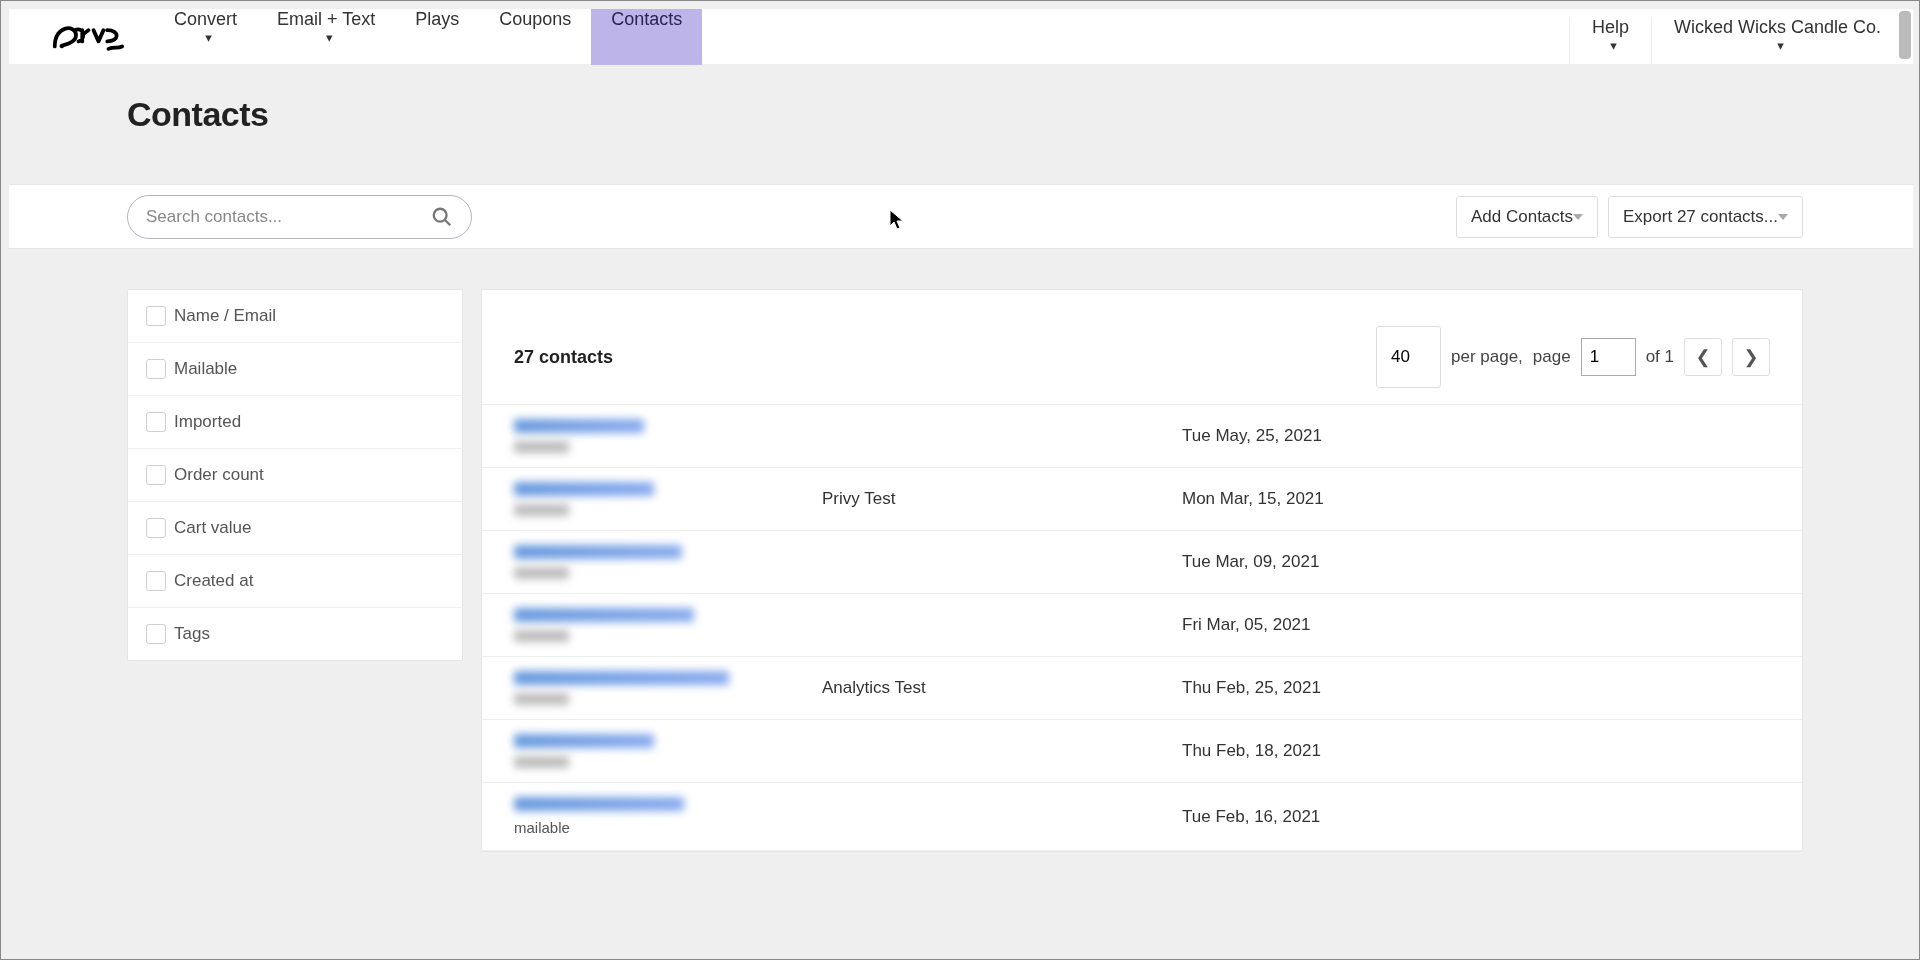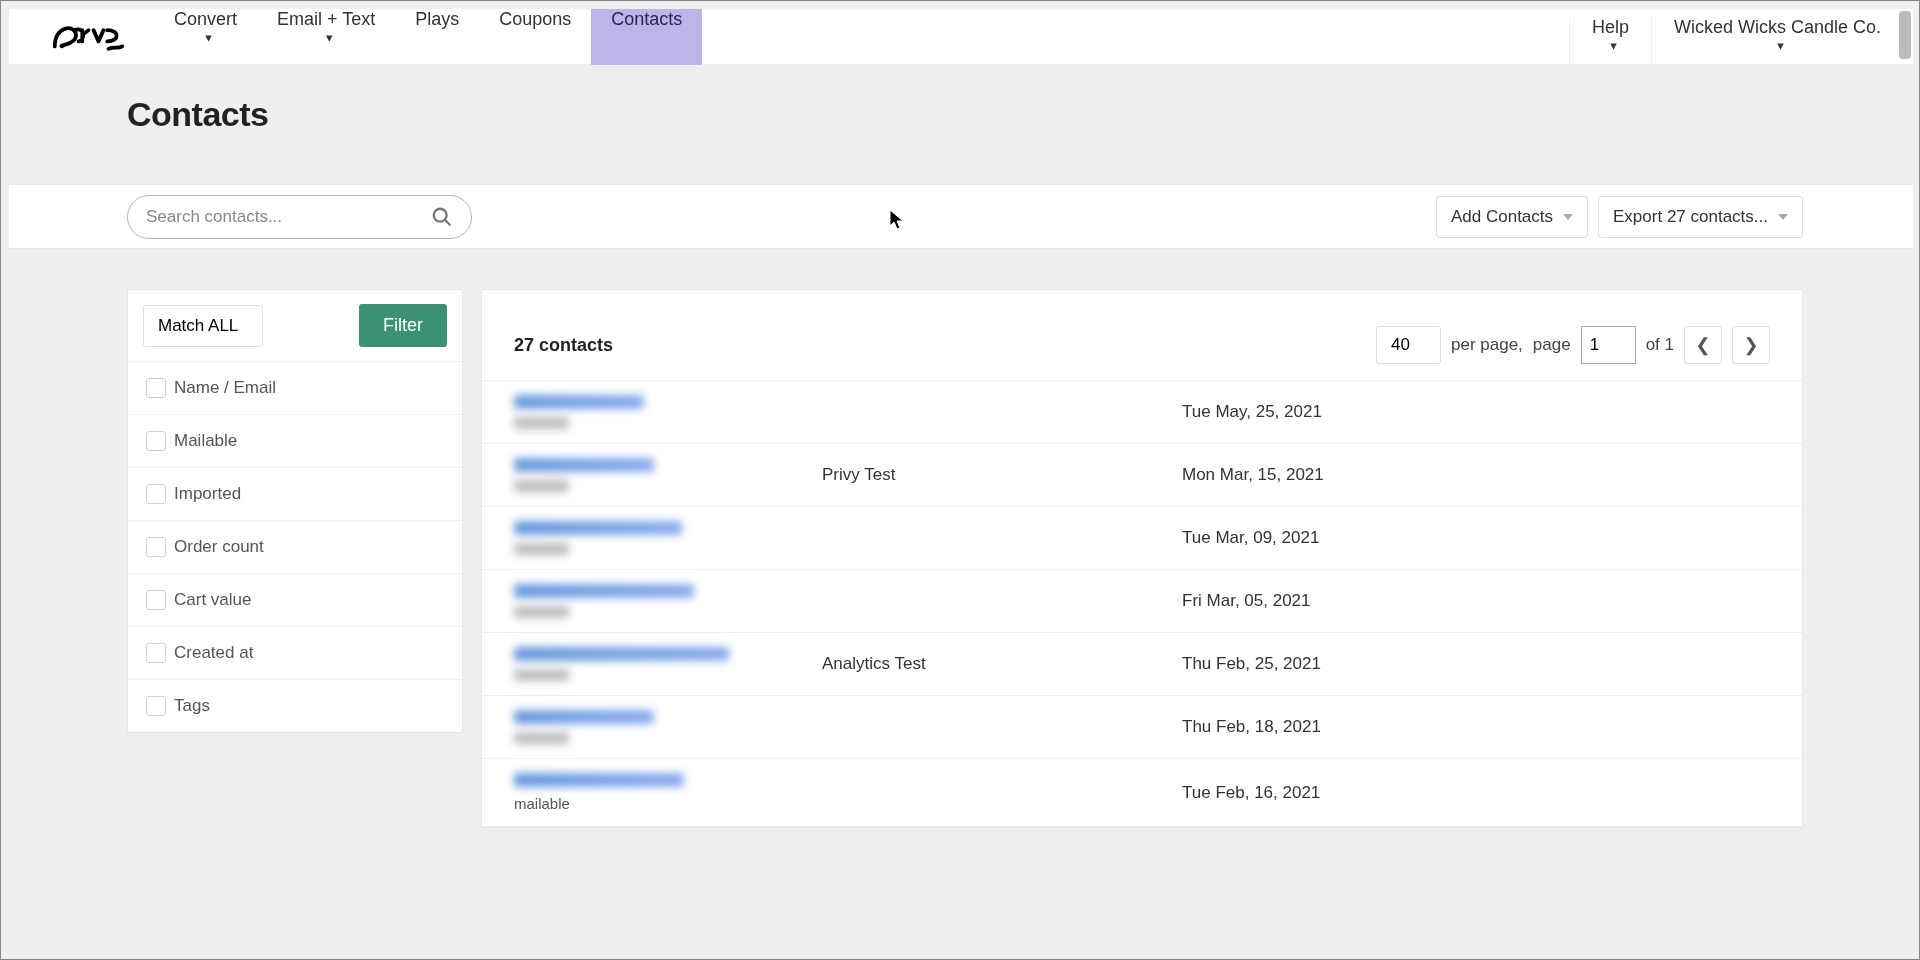--- a/index.html
+++ b/index.html
@@ -24,41 +24,41 @@
 .page-header { padding: 30px 0 50px 0; background: #efefef; }
 .page-header h1 { font-size: 34px; font-weight: 800; color: #222; margin-left: 118px; letter-spacing: -0.5px;}
 
 
 .toolbar { height: 65px; background: #fff; border-top: 1px solid #e7e7e7; border-bottom: 1px solid #e7e7e7; display:flex; align-items:center; padding: 0 118px; position: relative;}
 .search-wrap { width: 345px; height: 44px; border: 1px solid #b5b5c0; border-radius: 22px; display:flex; align-items:center; padding: 0 18px; color:#777; background:#fff;}
 .search-wrap input { border:none; outline:none; font-size: 17px; color:#737373; flex:1; background:transparent;}
 .search-wrap input::placeholder{ color:#888; }
 .search-icon { width: 22px; height:22px; color:#777; }
 .toolbar-buttons { position:absolute; right:110px; display:flex; gap:10px; }
-.btn { background:#fff; border:1px solid #ddd; border-radius:3px; padding: 10px 14px; font-size:17px; color:#333; display:flex; align-items:center; gap:10px; cursor:pointer; }
+.btn { background:#fff; border:1px solid #ddd; border-radius:3px; padding: 10px 14px; font-size:17px; color:#333; display:flex; align-items:center; gap:0; cursor:pointer; }
 .btn .tri { width:0; height:0; border-left:5px solid transparent; border-right:5px solid transparent; border-top:6px solid #aaa; }
 
 
 .main { display:flex; padding: 40px 110px 0 118px; gap: 18px; align-items:flex-start; background:#efefef; height: calc(100% - 56px - 115px - 65px); }
 
 
 .filters { width: 336px; background:#fff; border:1px solid #e5e5e5; border-radius:2px; }
 .filters-head { display:flex; align-items:center; justify-content:space-between; padding: 14px 15px; border-bottom:1px solid #eee;}
 .match-btn { display:flex; align-items:center; gap:10px; border:1px solid #ddd; border-radius:3px; padding: 10px 14px; font-size:17px; background:#fff; cursor:pointer;}
 .filter-btn { background:#3b9173; color:#fff; border:none; border-radius:3px; padding: 11px 24px; font-size:18px; font-weight:500; cursor:pointer;}
 .filter-row { display:flex; align-items:center; gap:8px; padding: 16px 18px; border-bottom:1px solid #f0f0f0; font-size:17px; color:#555; cursor:pointer;}
 .filter-row:last-child{ border-bottom:none;}
 .cb { width:20px; height:20px; border:1px solid #cfcfcf; border-radius:3px; background:#fff; flex-shrink:0;}
 
 
 .table-wrap { flex:1; background:#fff; border:1px solid #e5e5e5; border-radius:2px; display:flex; flex-direction:column; }
 .table-head { display:flex; align-items:center; justify-content:space-between; padding: 16px 32px; border-bottom:1px solid #eee;margin-top:20px;}
 .count { font-size:18px; font-weight:700; color:#222;}
 .pager { display:flex; align-items:center; gap:10px; font-size:17px; color:#444;}
-.pp-btn { display:flex; align-items:center; gap:16px; border:1px solid #ddd; border-radius:3px; padding:8px 14px; background:#fff; cursor:pointer; font-size:17px;}
+.pp-btn { display:flex; align-items:center; gap:16px; border:1px solid #ddd; border-radius:3px; padding:20px 14px; background:#fff; cursor:pointer; font-size:17px;}
 .page-input { width:55px; height:38px; border:1px solid #aaa; padding:0 8px; font-size:17px;}
 .page-nav { width:38px; height:38px; border:1px solid #ddd; background:#fff; display:flex; align-items:center; justify-content:center; cursor:pointer; font-size:18px; color:#555; border-radius:3px;}
 
 .rows { flex:1; overflow:hidden;}
 .row { display:flex; align-items:center; border-bottom:1px solid #eee; padding: 14px 0; }
 .row .c1 { width: 340px; padding-left: 32px;}
 .row .c2 { width: 360px; font-size:17px; color:#333;}
 .row .c3 { font-size:17px; color:#333;}
 .blur-line-lg { width: 130px; height: 14px; background: linear-gradient(90deg,#6699dd,#88aaee); border-radius:3px; filter: blur(4px); margin-bottom:8px;}
 .blur-line-sm { width: 55px; height: 12px; background: #bbb; border-radius:3px; filter: blur(4px);}
@@ -133,27 +133,20 @@
       <button class="btn">
         <span>Export 27 contacts...</span>
         <span class="tri"></span>
       </button>
     </div>
   </div>
 
   <div class="main">
 
     <div class="filters">
-      <div class="filters-head">
-        <button class="match-btn">
-          <span>Match ALL</span>
-          <span class="tri"></span>
-        </button>
-        <button class="filter-btn">Filter</button>
-      </div>
       <div id="filter-rows">
             <div class="filter-row">
               <div class="cb"></div>
               <span>Name / Email</span>
             </div>
             <div class="filter-row">
               <div class="cb"></div>
               <span>Mailable</span>
             </div>
             <div class="filter-row">

